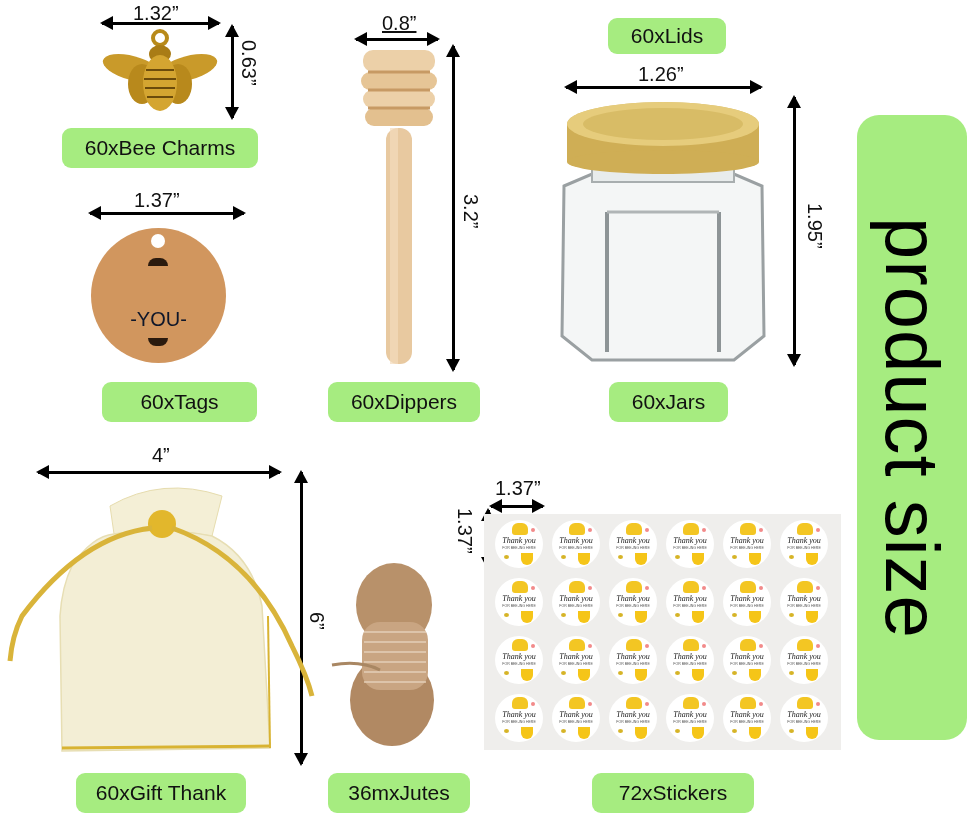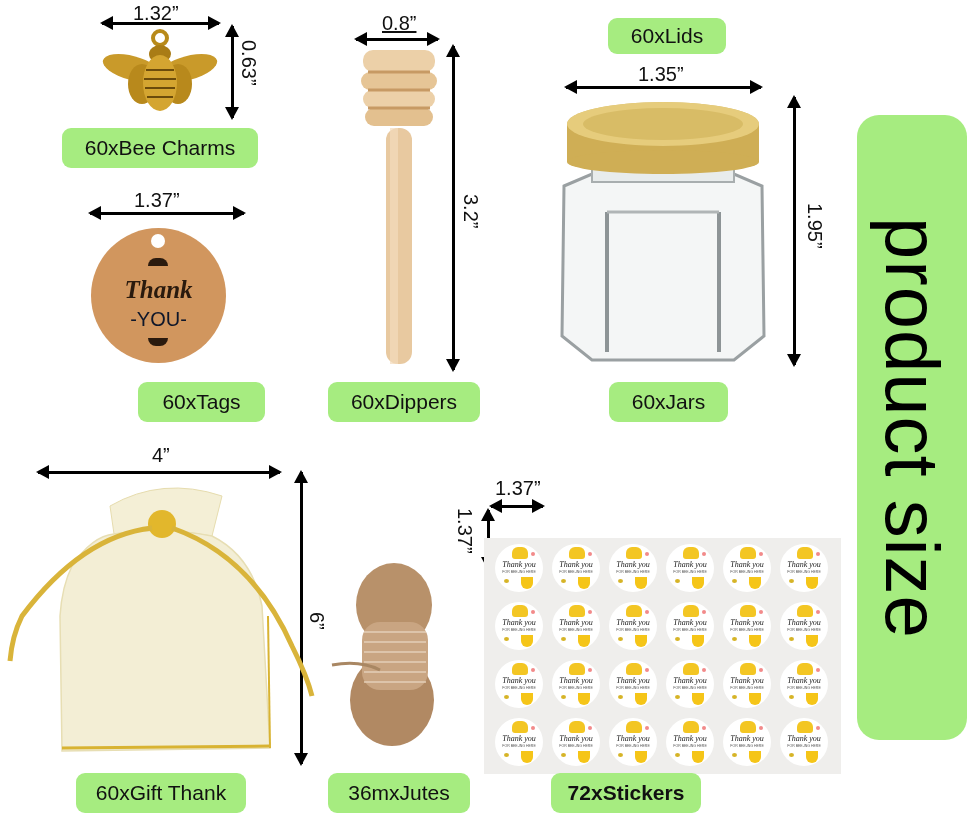--- a/index.html
+++ b/index.html
@@ -11,21 +11,21 @@
   .harrow{position:absolute;height:3px;background:#000;}
   .harrow:before,.harrow:after{content:"";position:absolute;top:-6px;border-top:7.5px solid transparent;border-bottom:7.5px solid transparent;}
   .harrow:before{left:-2px;border-right:13px solid #000;}
   .harrow:after{right:-2px;border-left:13px solid #000;}
   .varrow{position:absolute;width:3px;background:#000;}
   .varrow:before,.varrow:after{content:"";position:absolute;left:-6px;border-left:7.5px solid transparent;border-right:7.5px solid transparent;}
   .varrow:before{top:-2px;border-bottom:13px solid #000;}
   .varrow:after{bottom:-2px;border-top:13px solid #000;}
   .side{position:absolute;left:857px;top:115px;width:110px;height:625px;background:#a6ec80;border-radius:22px;}
   .side-text{position:absolute;left:50%;top:50%;transform:translate(-50%,-50%) rotate(90deg);font-size:76px;white-space:nowrap;letter-spacing:1px;color:#000;}
-  .sheet{position:absolute;left:484px;top:514px;width:357px;height:236px;background:#efeeec;margin-top:24px;}
+  .sheet{position:absolute;left:484px;top:514px;width:357px;height:236px;background:#efeeec;}
   .sticker{position:absolute;width:48px;height:48px;border-radius:50%;background:#fff;overflow:hidden;}
   .sticker .s-t{position:absolute;left:2px;right:2px;top:16px;font-family:"Liberation Serif",serif;font-style:italic;font-size:8px;text-align:center;color:#222;}
   .sticker .s-s{position:absolute;left:2px;right:2px;top:26px;font-size:3.5px;text-align:center;color:#555;}
   .sticker .s-top{position:absolute;left:17px;top:3px;width:16px;height:12px;background:#f3c623;border-radius:6px 6px 3px 3px;}
   .sticker .s-bot{position:absolute;left:26px;top:33px;width:12px;height:12px;background:#f5c518;border-radius:0 0 6px 6px;}
   .sticker .s-fl{position:absolute;left:36px;top:8px;width:4px;height:4px;border-radius:50%;background:#f28a8a;}
   .sticker .s-bee{position:absolute;left:9px;top:35px;width:5px;height:4px;border-radius:50%;background:#d6b427;}
 </style>
 </head>
 <body>
@@ -52,25 +52,24 @@
   </svg>
   <div class="label" style="left:62px;top:128px;width:196px;">60xBee Charms</div>
 </div>
 
 <div>
   <div class="dim" style="left:134px;top:189px;">1.37”</div>
   <div class="harrow" style="left:90px;top:212px;width:154px;"></div>
   <div class="abs" style="left:91px;top:228px;width:135px;height:135px;border-radius:50%;background:#d1965e;">
     <div class="abs" style="left:60px;top:6px;width:14px;height:14px;border-radius:50%;background:#fff;"></div>
     <div class="abs" style="left:57px;top:30px;width:20px;height:8px;border-radius:10px 10px 0 0;background:#2a1a0e;"></div>
-    <div class="abs" style="left:0;right:0;top:48px;text-align:center;font-family:'Liberation Serif',serif;font-style:italic;font-weight:bold;font-size:25px;color:#2a1a0e;">Thank</div>
     <div class="abs" style="left:0;right:0;top:80px;text-align:center;font-size:20px;color:#0f172a;">-YOU-</div>
     <div class="abs" style="left:57px;top:110px;width:20px;height:8px;border-radius:0 0 10px 10px;background:#2a1a0e;"></div>
   </div>
-  <div class="label" style="left:102px;top:382px;width:127px;margin-left:36px;">60xTags</div>
+  <div class="label" style="left:102px;top:382px;width:155px;">60xTags</div>
 </div>
 
 <div>
   <div class="dim" style="left:382px;top:12px;text-decoration:underline;">0.8”</div>
   <div class="harrow" style="left:356px;top:38px;width:82px;"></div>
   <div class="varrow" style="left:452px;top:46px;height:324px;"></div>
   <div class="dimv" style="left:482px;top:194px;">3.2”</div>
   <svg class="abs" style="left:360px;top:48px;" width="80" height="320" viewBox="0 0 80 320">
     <rect x="26" y="80" width="26" height="236" rx="12" fill="#e8c9a0"></rect>
     <rect x="30" y="80" width="8" height="236" fill="#f3dcbc" opacity="0.7"></rect>
@@ -82,21 +81,21 @@
         <line x1="8" y1="24" x2="70" y2="24"></line>
         <line x1="8" y1="42" x2="70" y2="42"></line>
         <line x1="8" y1="60" x2="70" y2="60"></line>
       </g>
   </svg>
   <div class="label" style="left:328px;top:382px;width:152px;">60xDippers</div>
 </div>
 
 <div>
   <div class="label" style="left:608px;top:18px;width:118px;height:36px;line-height:36px;">60xLids</div>
-  <div class="dim" style="left:638px;top:63px;">1.35”</div>
+  <div class="dim" style="left:638px;top:63px;">1.26”</div>
   <div class="harrow" style="left:566px;top:86px;width:195px;"></div>
   <div class="varrow" style="left:793px;top:97px;height:268px;"></div>
   <div class="dimv" style="left:826px;top:203px;">1.95”</div>
   <svg class="abs" style="left:552px;top:100px;" width="222" height="268" viewBox="0 0 222 268">
     <path d="M12 86 L40 74 L182 74 L210 86 L212 236 L182 260 L40 260 L10 236 Z" fill="#f4f6f6" stroke="#9aa0a2" stroke-width="3"></path>
     <line x1="55" y1="112" x2="55" y2="252" stroke="#8d9496" stroke-width="4"></line>
     <line x1="167" y1="112" x2="167" y2="252" stroke="#8d9496" stroke-width="4"></line>
     <path d="M55 112 L167 112" stroke="#b0b5b6" stroke-width="3"></path>
     <rect x="40" y="60" width="142" height="22" fill="#e8ecec" stroke="#a8aeaf" stroke-width="2"></rect>
     <ellipse cx="111" cy="24" rx="96" ry="22" fill="#d9bd6a"></ellipse>
@@ -339,14 +338,14 @@
   </div>
       <div class="sticker" style="left: 296px; top: 180px;">
     <div class="s-top"></div>
     <div class="s-fl"></div>
     <div class="s-t">Thank you</div>
     <div class="s-s">FOR BEE-ING HERE</div>
     <div class="s-bee"></div>
     <div class="s-bot"></div>
   </div>
     </div>
-  <div class="label" style="left:551px;top:773px;width:150px;font-weight:bold;">72xStickers</div>
+  <div class="label" style="left:592px;top:773px;width:162px;">72xStickers</div>
 </div>
 
 </body></html>

